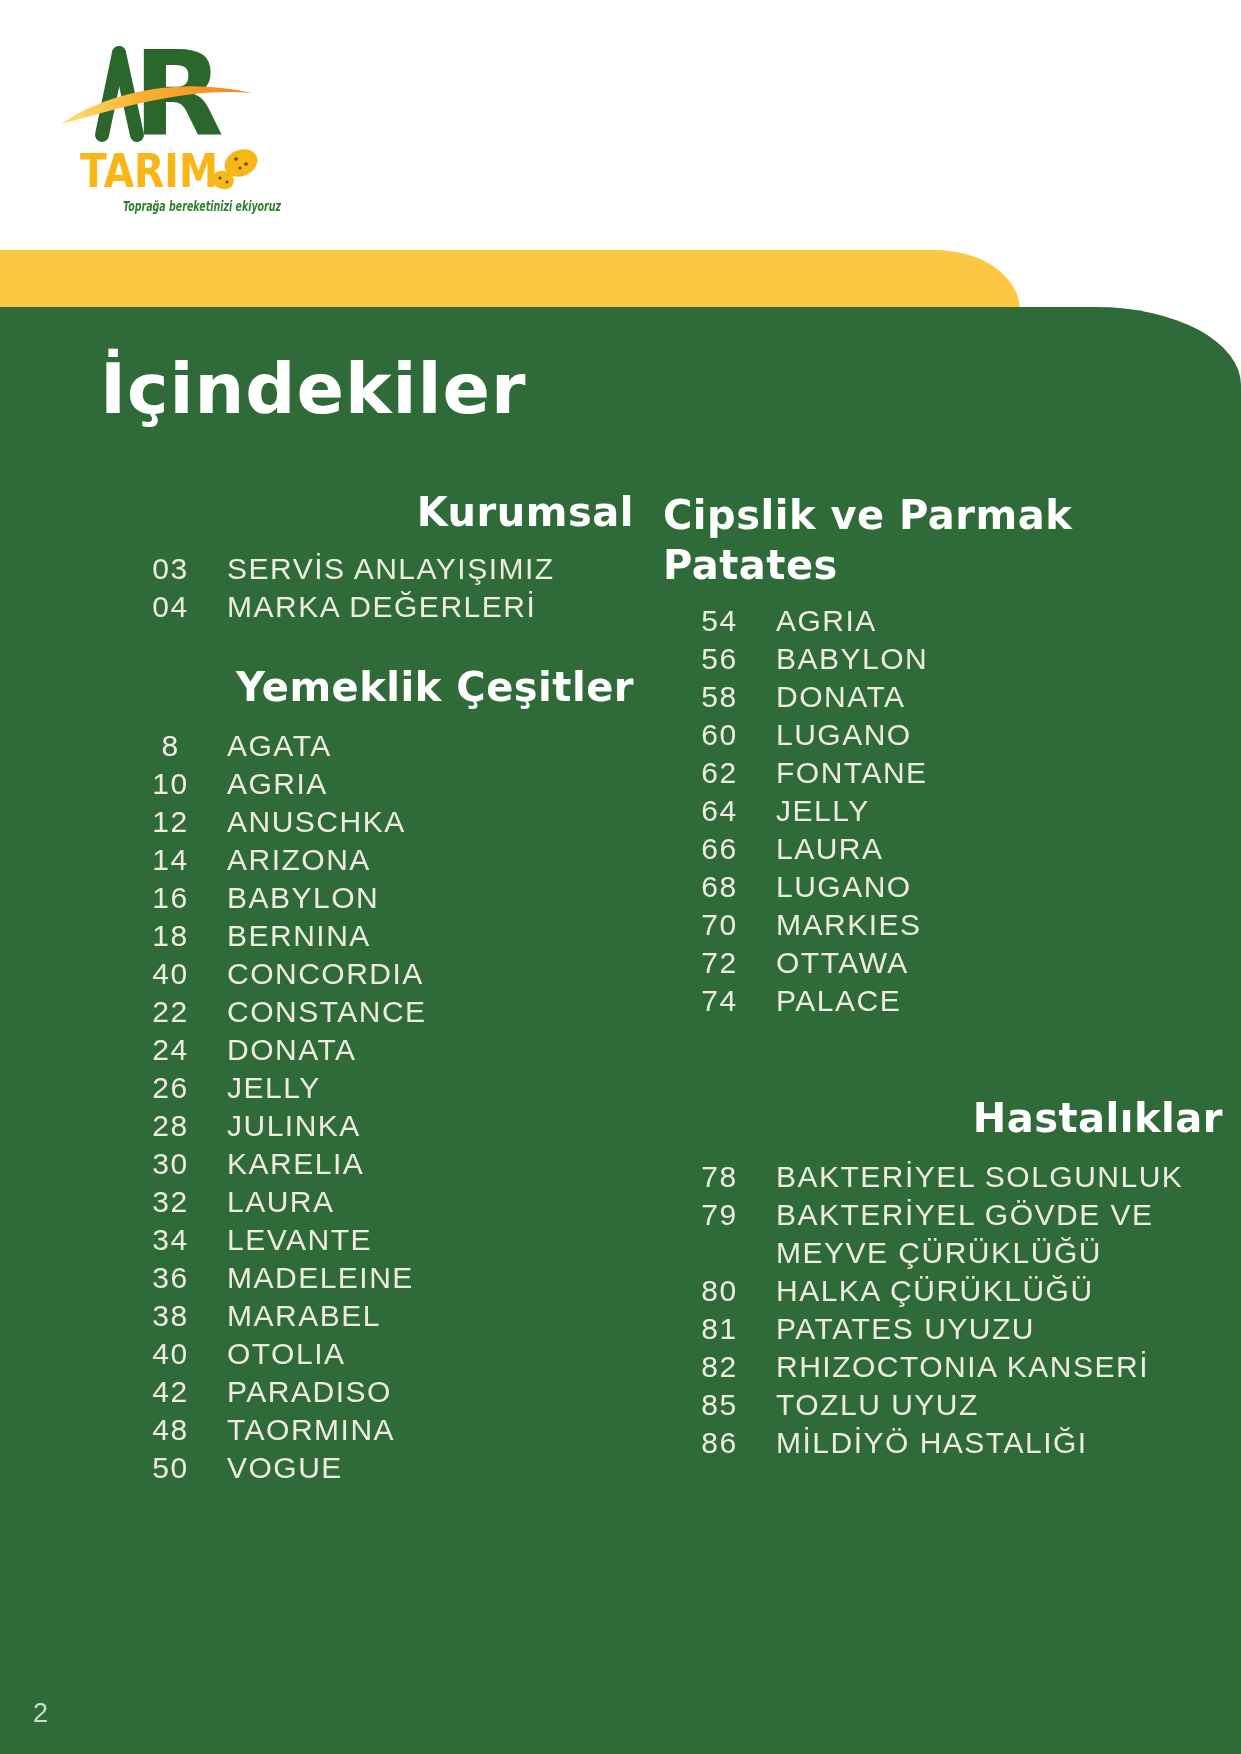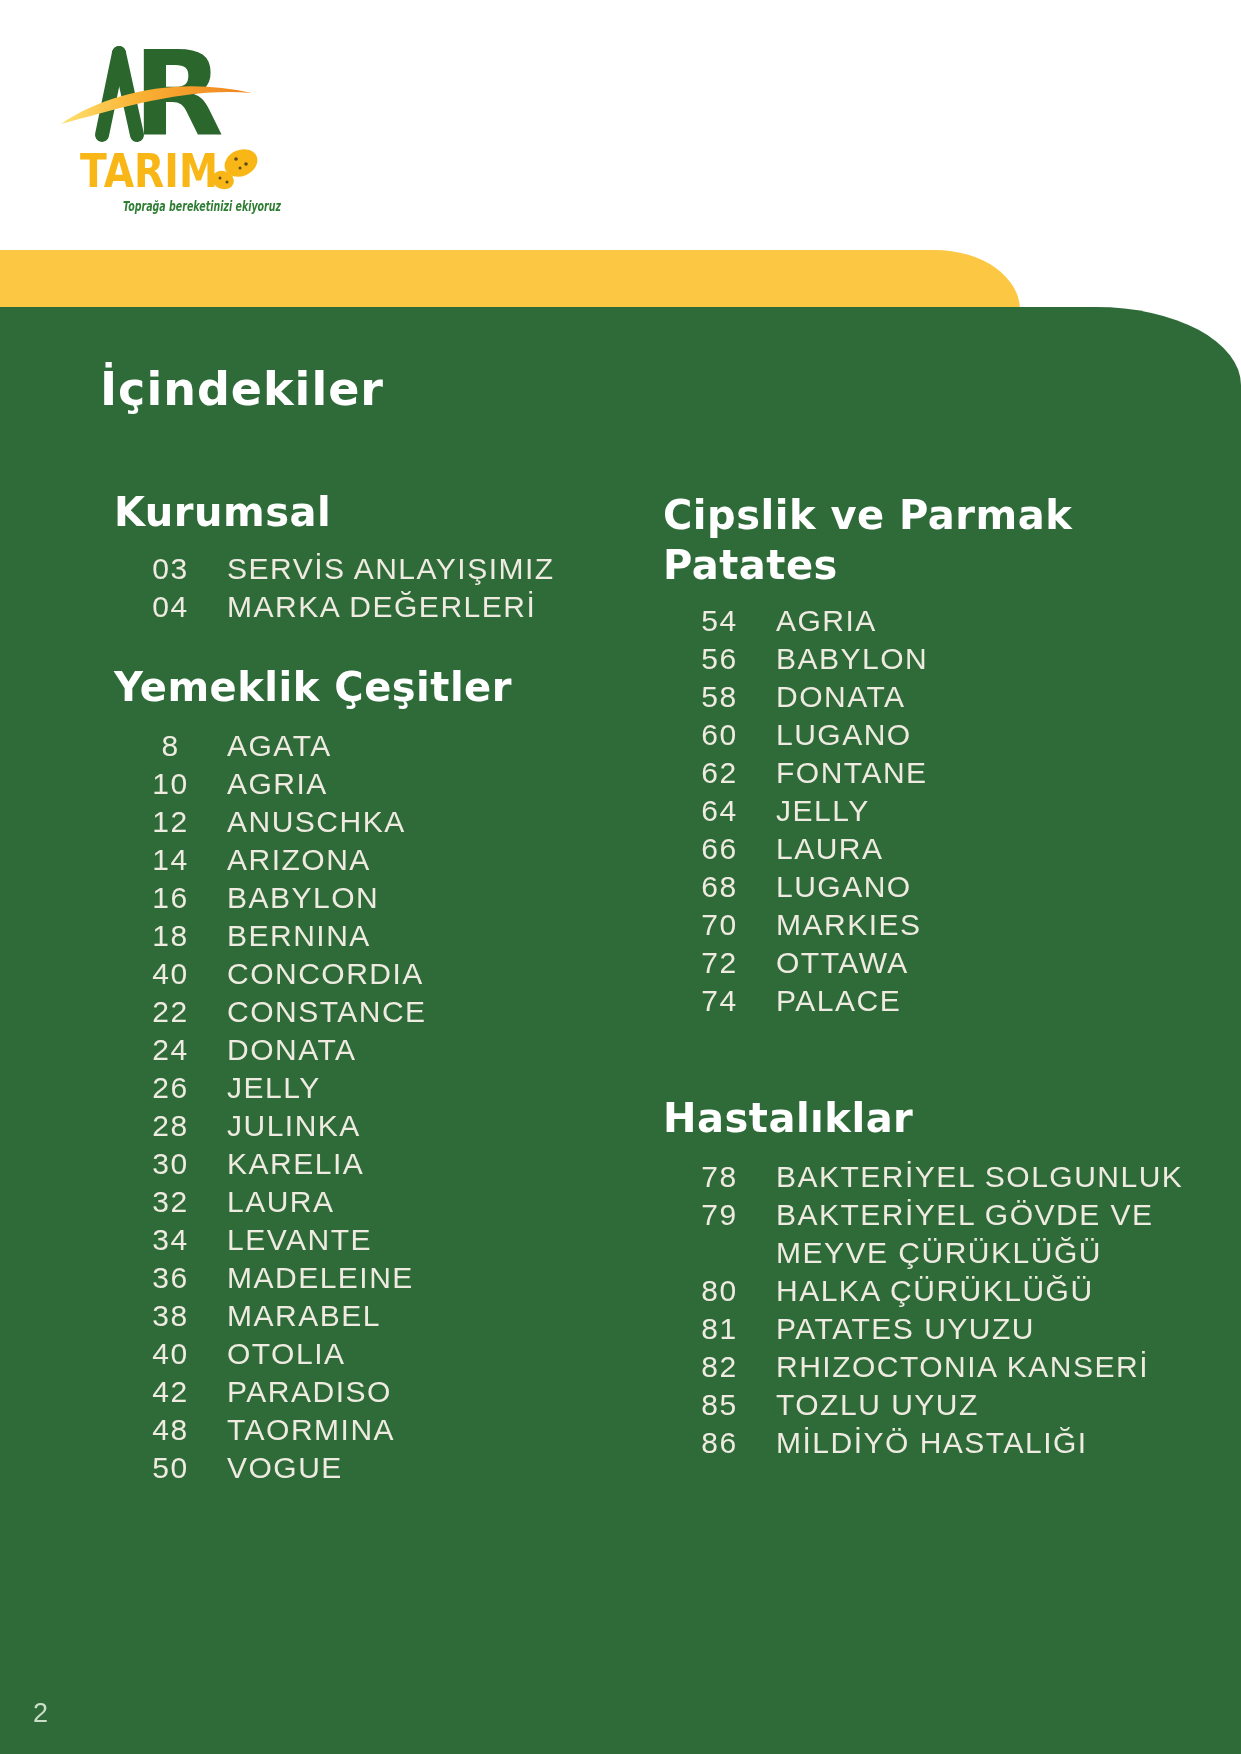--- a/index.html
+++ b/index.html
@@ -22,34 +22,34 @@
   .green-panel{
     position:absolute;left:0;top:307px;width:1241px;height:1447px;
     background:#2F6B39;
     border-top-right-radius:145px 78px;
     color:#fff;
   }
 
   .page-title{
     position:absolute;left:100px;top:352px;margin:0;
     font-family:"DejaVu Sans","Liberation Sans",sans-serif;
-    font-size:46px;font-weight:800;color:#ffffff;letter-spacing:1px;line-height:74px;
+    font-size:70px;font-weight:800;color:#ffffff;letter-spacing:1px;line-height:74px;
   }
 
   .col{position:absolute;top:490px;}
   .col-left{left:114px;width:520px;}
   .col-right{left:663px;width:560px;}
 
   .sec-h{
     margin:0;
     font-family:"DejaVu Sans","Liberation Sans",sans-serif;
     font-size:40px;font-weight:800;color:#ffffff;line-height:50px;
     white-space:pre-line;letter-spacing:0.5px;
   }
-  .sec-h.one-line{line-height:44px;}
+  .sec-h.one-line{line-height:44px;text-align:right;}
 
   .entries{margin-top:16px;}
   .entries.tight{margin-top:12px;}
   .entries.after-head{margin-top:18px;}
 
   .row{display:flex;align-items:flex-start;line-height:38px;}
   .num,.lbl{
     font-family:"Liberation Sans",sans-serif;
     font-weight:300;
     font-size:30px;

